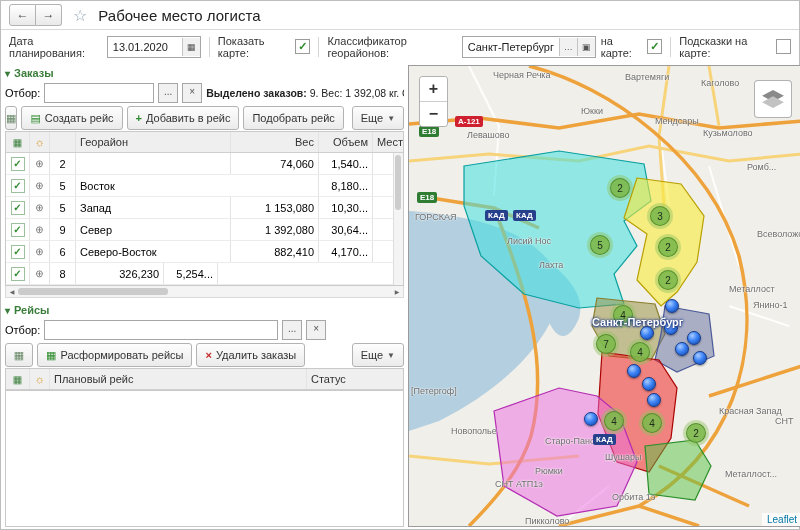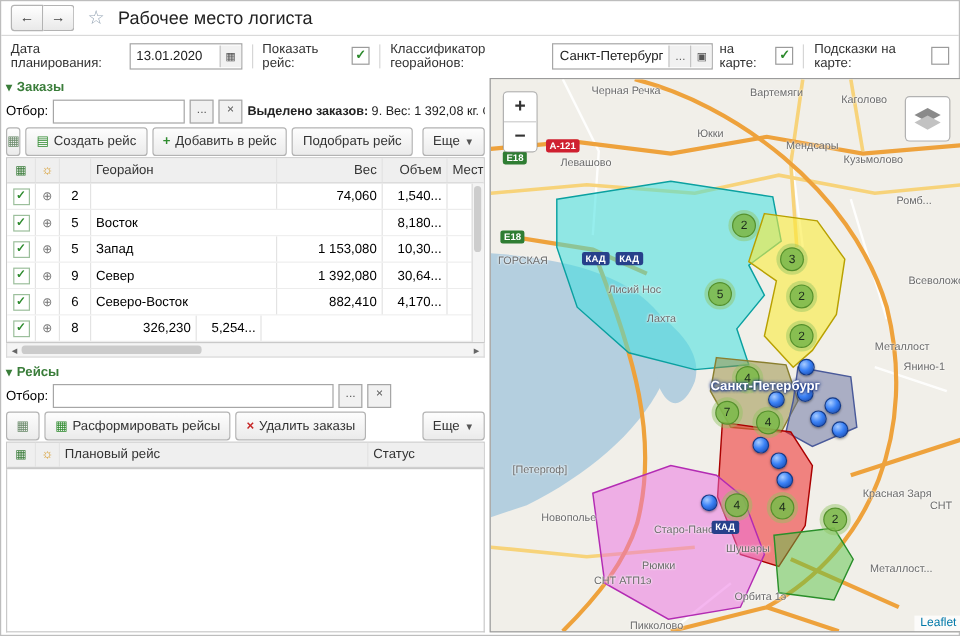--- a/index.html
+++ b/index.html
@@ -105,21 +105,21 @@
     <span class="title">Рабочее место логиста</span>
   </div>
 
   <div class="toolbar">
     <span>Дата планирования:</span>
     <div class="field" style="width:92px;">
       <span class="val" style="flex:1;">13.01.2020</span>
       <span class="minibtn">▦</span>
     </div>
     <div class="vsep"></div>
-    <span>Показать рейс:</span>
+    <span>Показать карте:</span>
     <span class="cb">✓</span>
     <div class="vsep"></div>
     <span>Классификатор георайонов:</span>
     <div class="field" style="width:132px;">
       <span class="val" style="flex:1;">Санкт-Петербург</span>
       <span class="minibtn">…</span>
       <span class="minibtn">▣</span>
     </div>
     <span>на карте:</span>
     <span class="cb">✓</span>
@@ -356,25 +356,25 @@
           <div class="plabel" style="left: 294px; top: 62px;">Кузьмолово</div>
           <div class="plabel" style="left: 58px; top: 64px;">Левашово</div>
           <div class="plabel" style="left: 172px; top: 40px;">Юкки</div>
           <div class="plabel" style="left: 338px; top: 96px;">Ромб...</div>
           <div class="plabel" style="left: 348px; top: 163px;">Всеволожск</div>
           <div class="plabel" style="left: 6px; top: 146px;">ГОРСКАЯ</div>
           <div class="plabel" style="left: 98px; top: 170px;">Лисий Нос</div>
           <div class="plabel" style="left: 130px; top: 194px;">Лахта</div>
           <div class="plabel" style="left: 320px; top: 218px;">Металлост</div>
           <div class="plabel" style="left: 344px; top: 234px;">Янино-1</div>
-          <div class="plabel" style="left: 18px; top: 320px;">[Петергоф]</div>
+          <div class="plabel" style="left: 2px; top: 320px;">[Петергоф]</div>
           <div class="plabel" style="left: 42px; top: 360px;">Новополье</div>
           <div class="plabel" style="left: 136px; top: 370px;">Старо-Паново</div>
           <div class="plabel" style="left: 196px; top: 386px;">Шушары</div>
-          <div class="plabel" style="left: 310px; top: 340px;">Красная Заря</div>
+          <div class="plabel" style="left: 310px; top: 340px;">Красная Запад</div>
           <div class="plabel" style="left: 366px; top: 350px;">СНТ</div>
           <div class="plabel" style="left: 126px; top: 400px;">Рюмки</div>
           <div class="plabel" style="left: 86px; top: 413px;">СНТ АТП1э</div>
           <div class="plabel" style="left: 316px; top: 403px;">Металлост...</div>
           <div class="plabel" style="left: 203px; top: 426px;">Орбита 1э</div>
           <div class="plabel" style="left: 286px; top: 436px; margin-top: 32px;">Московская Славянка</div>
           <div class="plabel" style="left: 116px; top: 450px;">Пикколово</div>
           <div class="rbadge red" style="left: 46px; top: 50px;">А-121</div>
           <div class="rbadge green" style="left: 10px; top: 60px;">Е18</div>
           <div class="rbadge green" style="left: 8px; top: 126px;">Е18</div>

